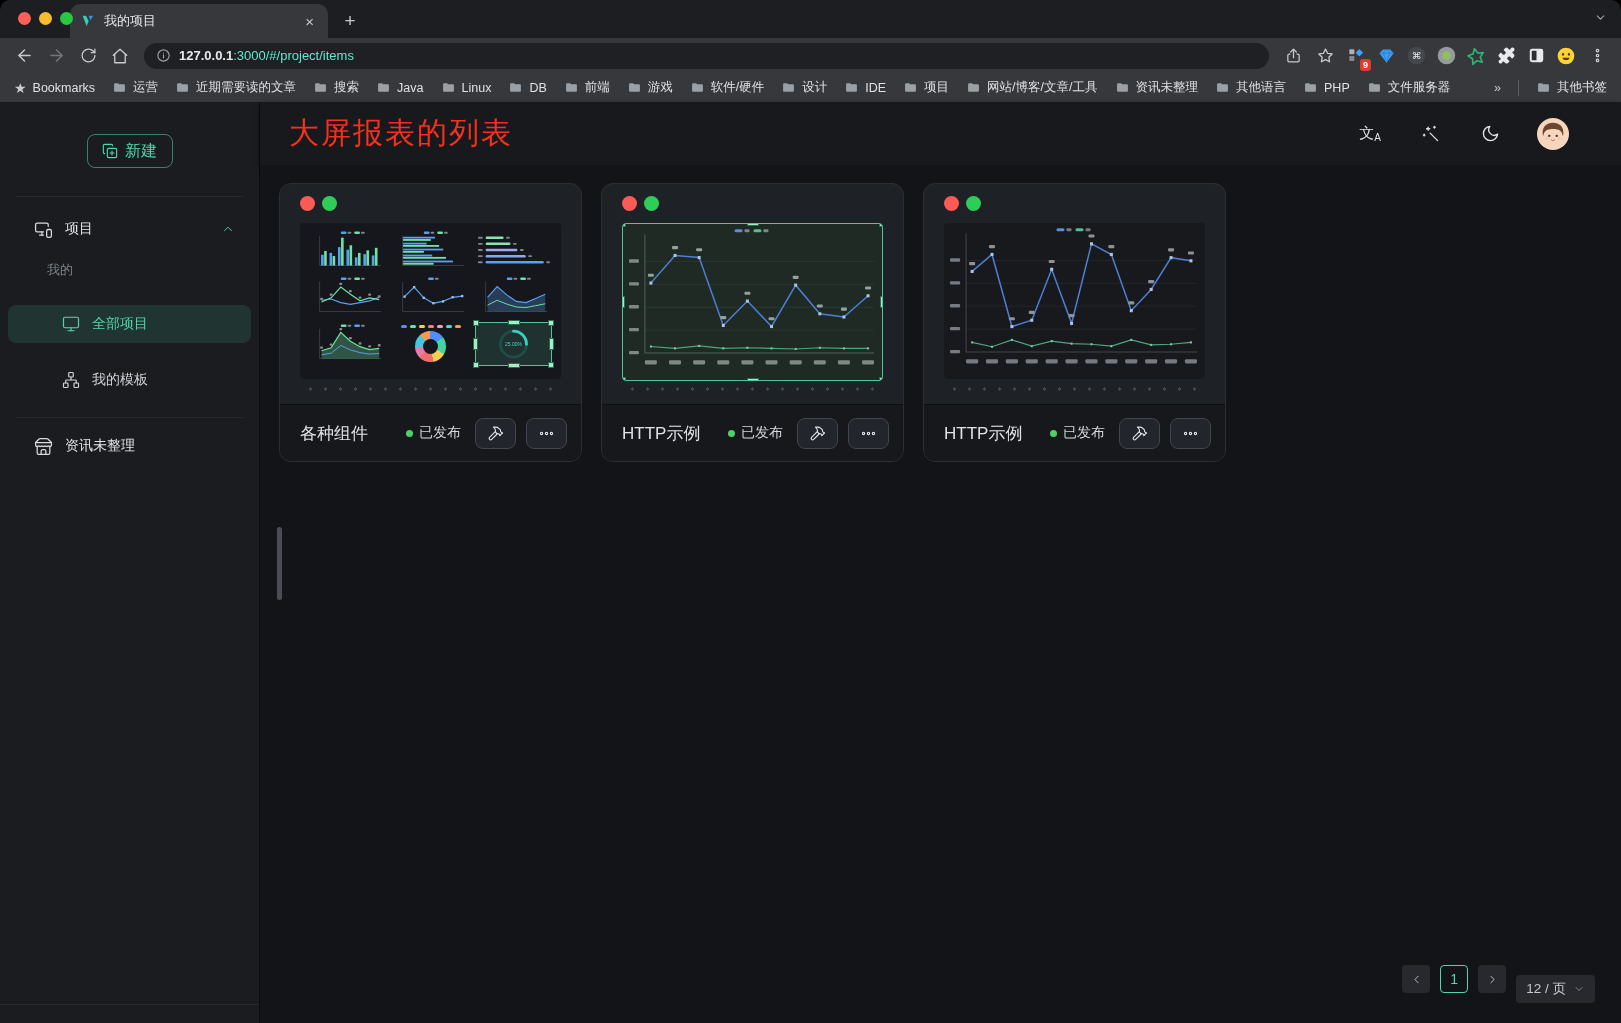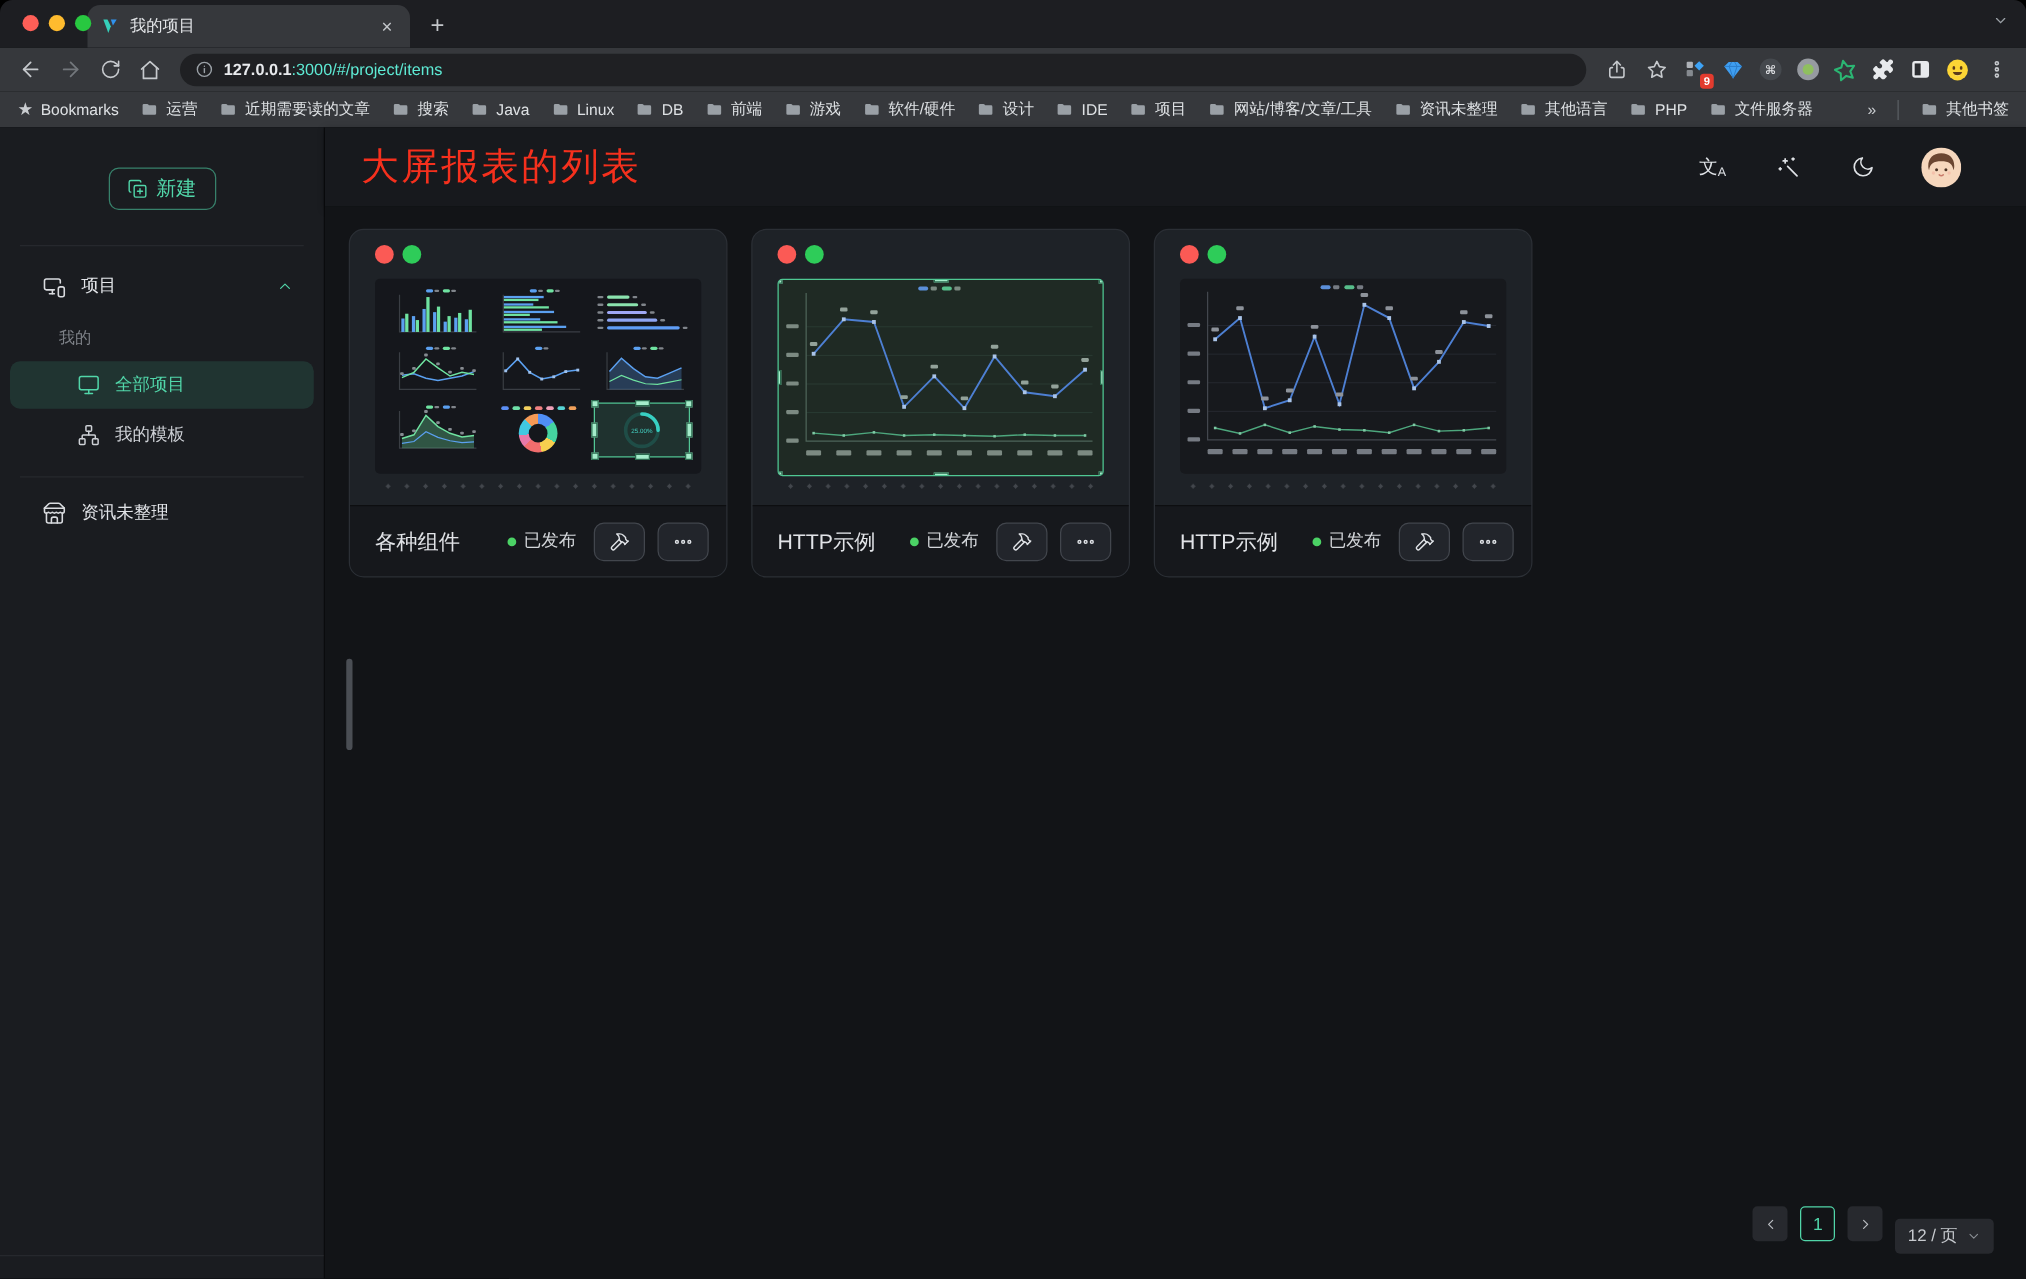--- a/index.html
+++ b/index.html
@@ -43,21 +43,21 @@
   .new-btn{margin:32px auto 0;width:86px;height:34px;display:flex;align-items:center;justify-content:center;gap:7px;
            background:transparent;border:1px solid rgba(81,214,169,.55);border-radius:8px;color:var(--accent);
            font-size:16px;cursor:pointer;}
   .new-btn svg{stroke:var(--accent);fill:none;stroke-width:1.7;stroke-linecap:round;stroke-linejoin:round;}
   .sb-divider{height:1px;background:#26282d;margin:28px 16px 0;}
   .nav-section{display:flex;align-items:center;gap:12px;padding:0 24px 0 34px;height:44px;font-size:14px;color:#e2e4e8;}
   .nav-section svg{stroke:#d9dbdf;fill:none;stroke-width:1.6;stroke-linecap:round;stroke-linejoin:round;flex:none;}
   .nav-section .spacer{flex:1;}
   .nav-section .chev svg{stroke:var(--accent);}
   .nav-group{padding:10px 0 8px 47px;font-size:13px;color:#7d8187;}
-  .nav-item{display:flex;align-items:center;gap:12px;margin:2px 8px;height:38px;padding-left:54px;border-radius:8px;
+  .nav-item{display:flex;align-items:center;gap:12px;margin:18px 8px;height:38px;padding-left:54px;border-radius:8px;
             font-size:14px;color:#ced1d6;}
   .nav-item svg{stroke:#ced1d6;fill:none;stroke-width:1.6;stroke-linecap:round;stroke-linejoin:round;flex:none;}
   .nav-item.selected{background:rgba(81,214,169,.13);color:var(--accent);}
   .nav-item.selected svg{stroke:var(--accent);}
   .sidebar-footer{position:absolute;left:0;right:0;bottom:0;}
   .sidebar-footer .line{height:1px;background:#26282d;margin-bottom:18px;}
   .sf-row{display:flex;justify-content:space-between;padding:0 10px 20px;}
   .sf-btn{height:33px;display:flex;align-items:center;gap:7px;background:#27292e;border:none;border-radius:6px;
           color:#dcdee2;font-size:13.5px;padding:0 14px;cursor:pointer;}
   .sf-btn svg{stroke:#dcdee2;fill:none;stroke-width:1.6;stroke-linecap:round;stroke-linejoin:round;}

